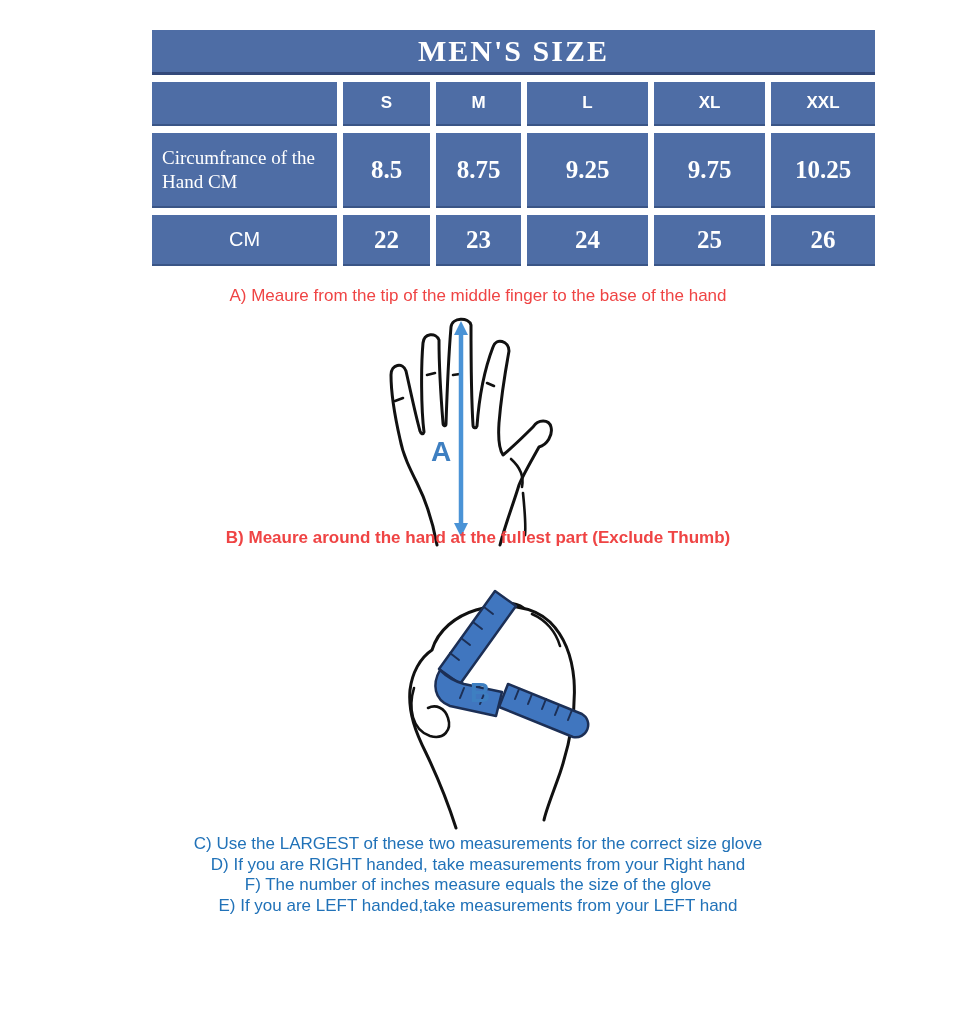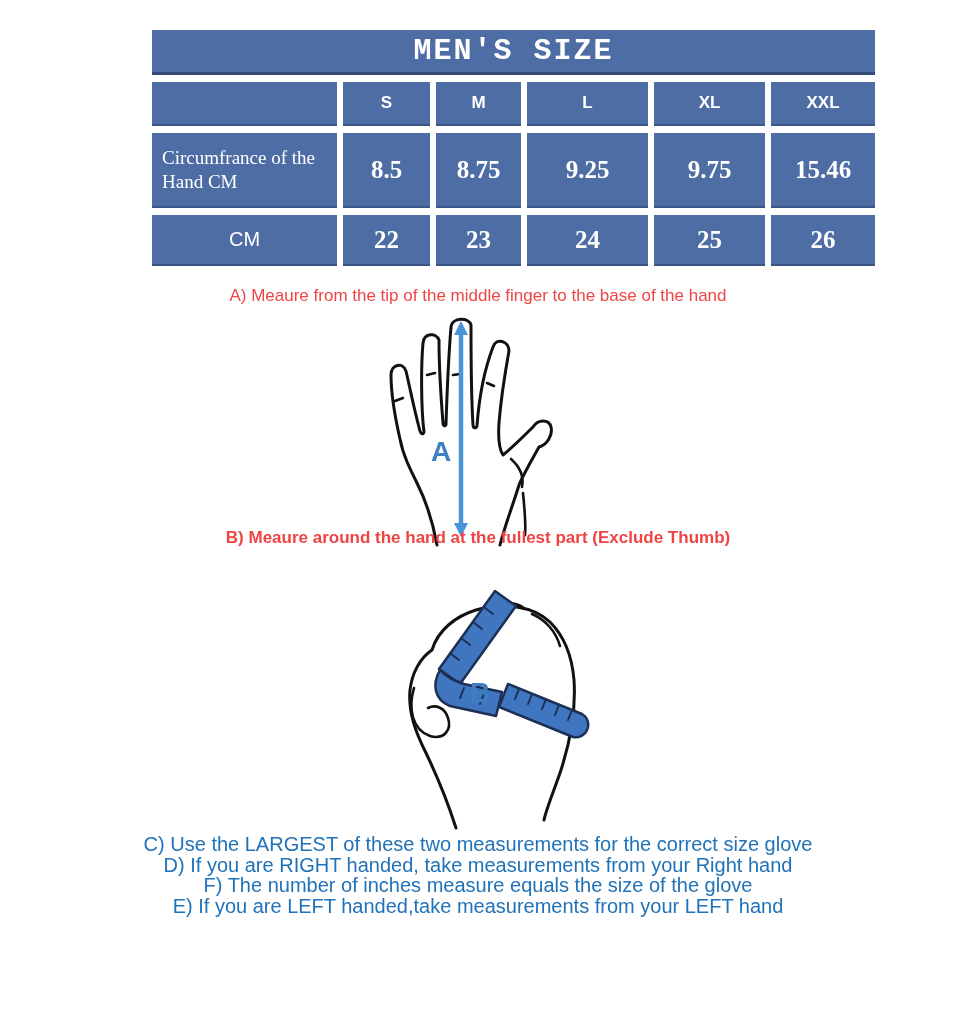--- a/index.html
+++ b/index.html
@@ -16,41 +16,41 @@
     column-gap:6px;row-gap:7px;
   }
   .cell{
     background:#4e6da5;color:#ffffff;
     display:flex;align-items:center;justify-content:center;
     border-bottom:2px solid #3a5586;
     box-sizing:border-box;
   }
   .banner{
     grid-column:1 / -1;
-    font-family:Liberation Mono, monospace;font-weight:800;
+    font-family:Liberation Serif, serif;font-weight:800;
     font-size:30px;letter-spacing:2px;
     border-bottom:3px solid #33497a;
   }
   .size-head{font-size:17px;font-weight:bold;}
   .row-label{
     justify-content:flex-start;text-align:left;
     padding-left:10px;font-size:19px;line-height:1.25;font-family:Liberation Serif, serif;
   }
   .row-label-center{font-size:20px;}
   .val{font-size:25px;font-weight:bold;font-family:Liberation Serif, serif;}
   
   .note{
     position:absolute;left:0;width:956px;text-align:center;
     color:#ef4444;font-size:17px;line-height:20px;
   }
   .note-a{top:286px;}
   .note-b{top:528px;font-weight:bold;}
   .notes-block{
     position:absolute;left:0;top:834px;width:956px;text-align:center;
-    color:#2172b8;font-size:20px;
+    color:#2172b8;font-size:17px;
   }
   .notes-block div{line-height:20.5px;}
   
   .hand-a{position:absolute;left:383px;top:313px;width:176px;height:232px;}
   .fist-b{position:absolute;left:398px;top:588px;width:190px;height:240px;}
   svg{display:block;overflow:visible;}
   .outline{fill:#ffffff;stroke:#111111;stroke-width:3;stroke-linecap:round;stroke-linejoin:round;}
   .detail{fill:none;stroke:#111111;stroke-width:2.6;stroke-linecap:round;}
   .arrow-line{stroke:#4a93d6;stroke-width:4.5;}
   .arrow-head{fill:#4a93d6;stroke:none;}
@@ -74,21 +74,21 @@
     <div class="cell size-head">M</div>
     <div class="cell size-head">L</div>
     <div class="cell size-head">XL</div>
     <div class="cell size-head">XXL</div>
 
     <div class="cell row-label">Circumfrance of the Hand CM</div>
     <div class="cell val">8.5</div>
     <div class="cell val">8.75</div>
     <div class="cell val">9.25</div>
     <div class="cell val">9.75</div>
-    <div class="cell val">15.46</div>
+    <div class="cell val">10.25</div>
 
     <div class="cell row-label-center">CM</div>
     <div class="cell val">22</div>
     <div class="cell val">23</div>
     <div class="cell val">24</div>
     <div class="cell val">25</div>
     <div class="cell val">26</div>
   </div>
 
   <div class="note note-a">A) Meaure from the tip of the middle finger to the base of the hand</div>

